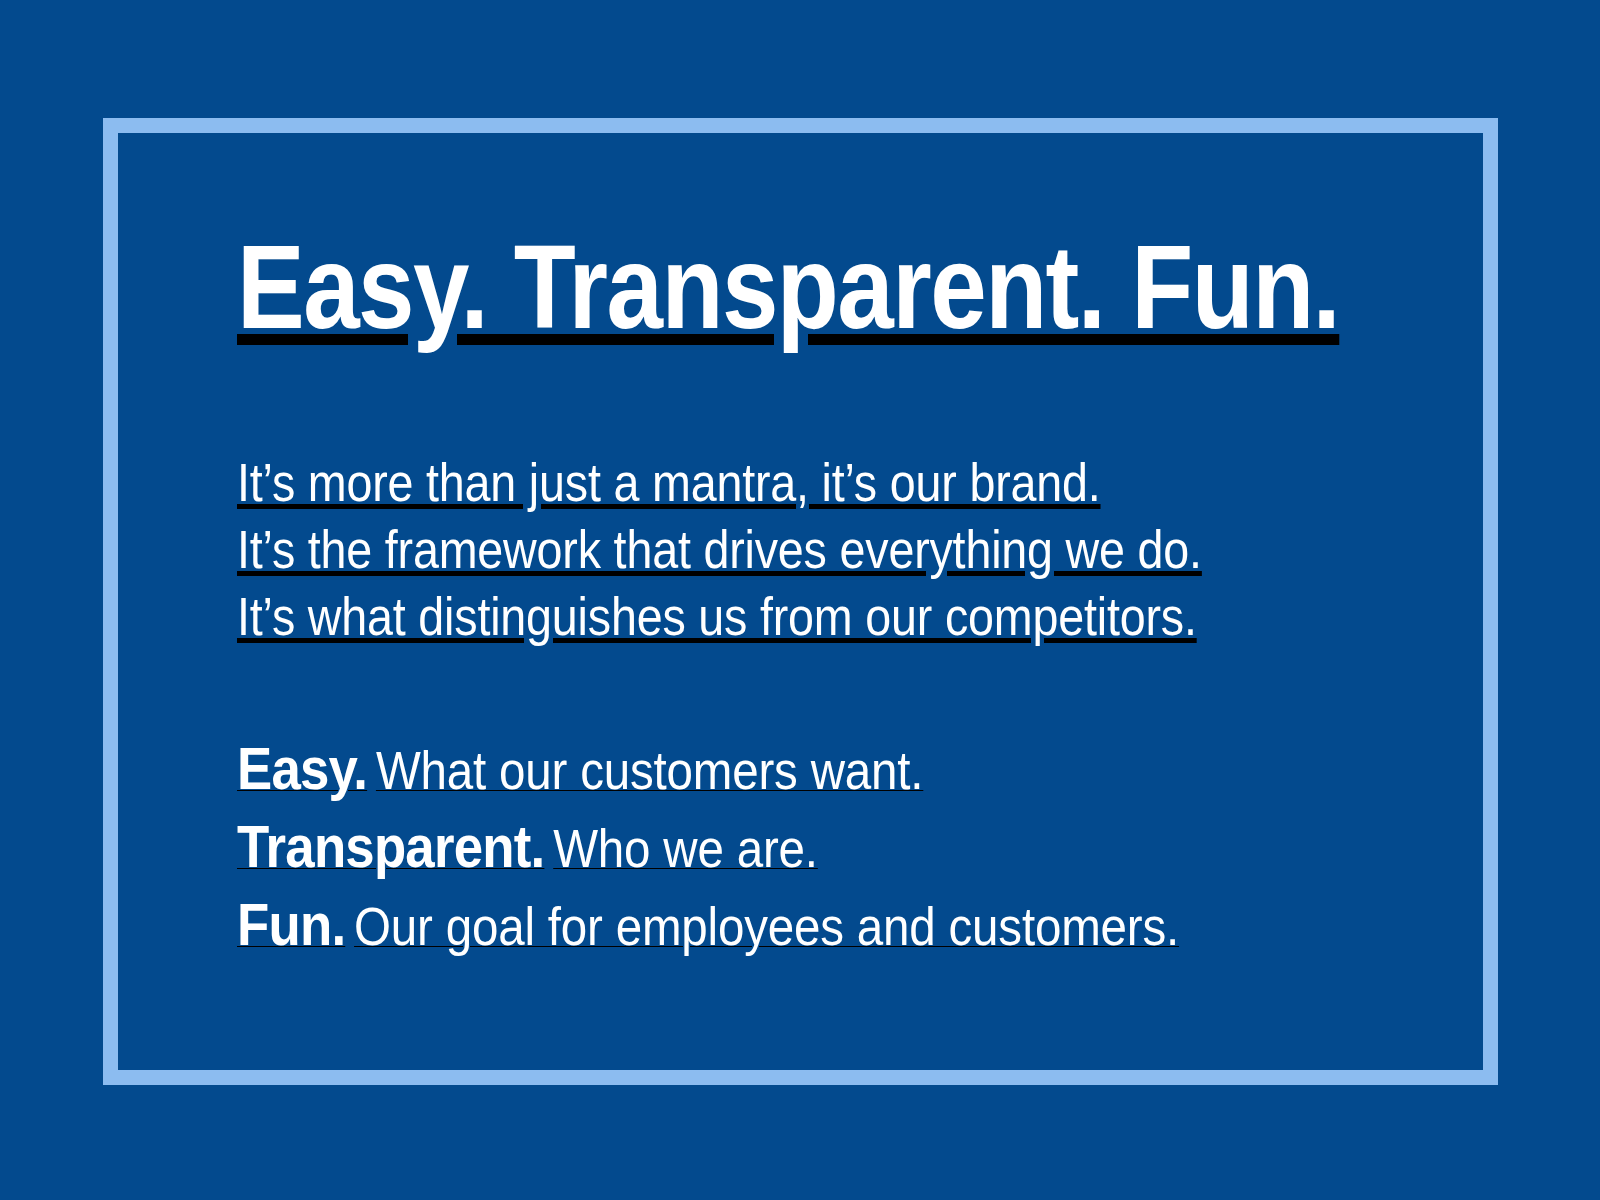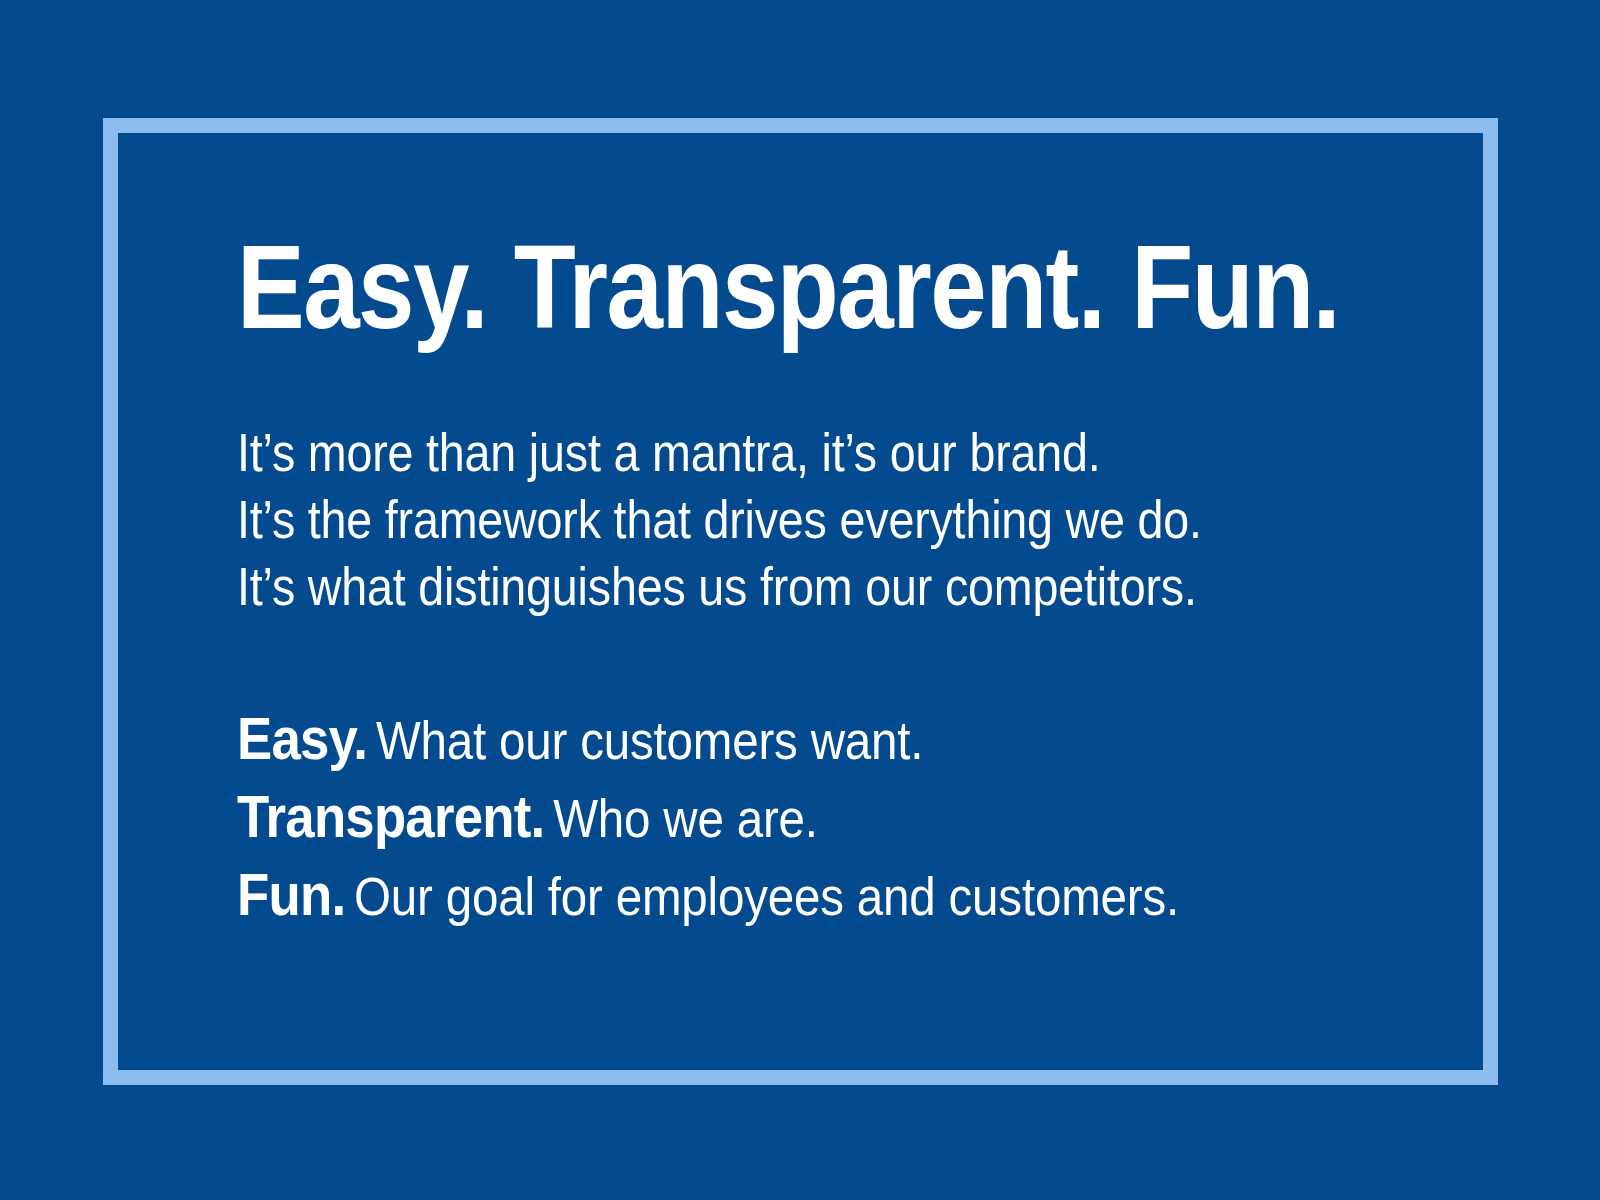--- a/index.html
+++ b/index.html
@@ -36,38 +36,39 @@
     box-sizing: border-box;
     pointer-events: none;
   }
 
   
   .content {
     position: absolute;
     left: 237px;
     top: 228px;
     width: 1200px;
+    text-decoration: underline;
   }
 
   
   .headline {
     color: #ffffff;
     font-size: 118px;
     font-weight: 700;
     line-height: 1.0;
     letter-spacing: -0.015em;
     transform: scaleX(0.86);
     transform-origin: left center;
     white-space: nowrap;
     margin: 0;
   }
 
   
   .intro {
-    margin-top: 74px;
+    margin-top: 104px;
   }
 
   .intro-line {
     color: #ffffff;
     font-size: 53px;
     font-weight: 400;
     line-height: 1.26;
     letter-spacing: -0.004em;
     transform: scaleX(0.88);
     transform-origin: left center;

